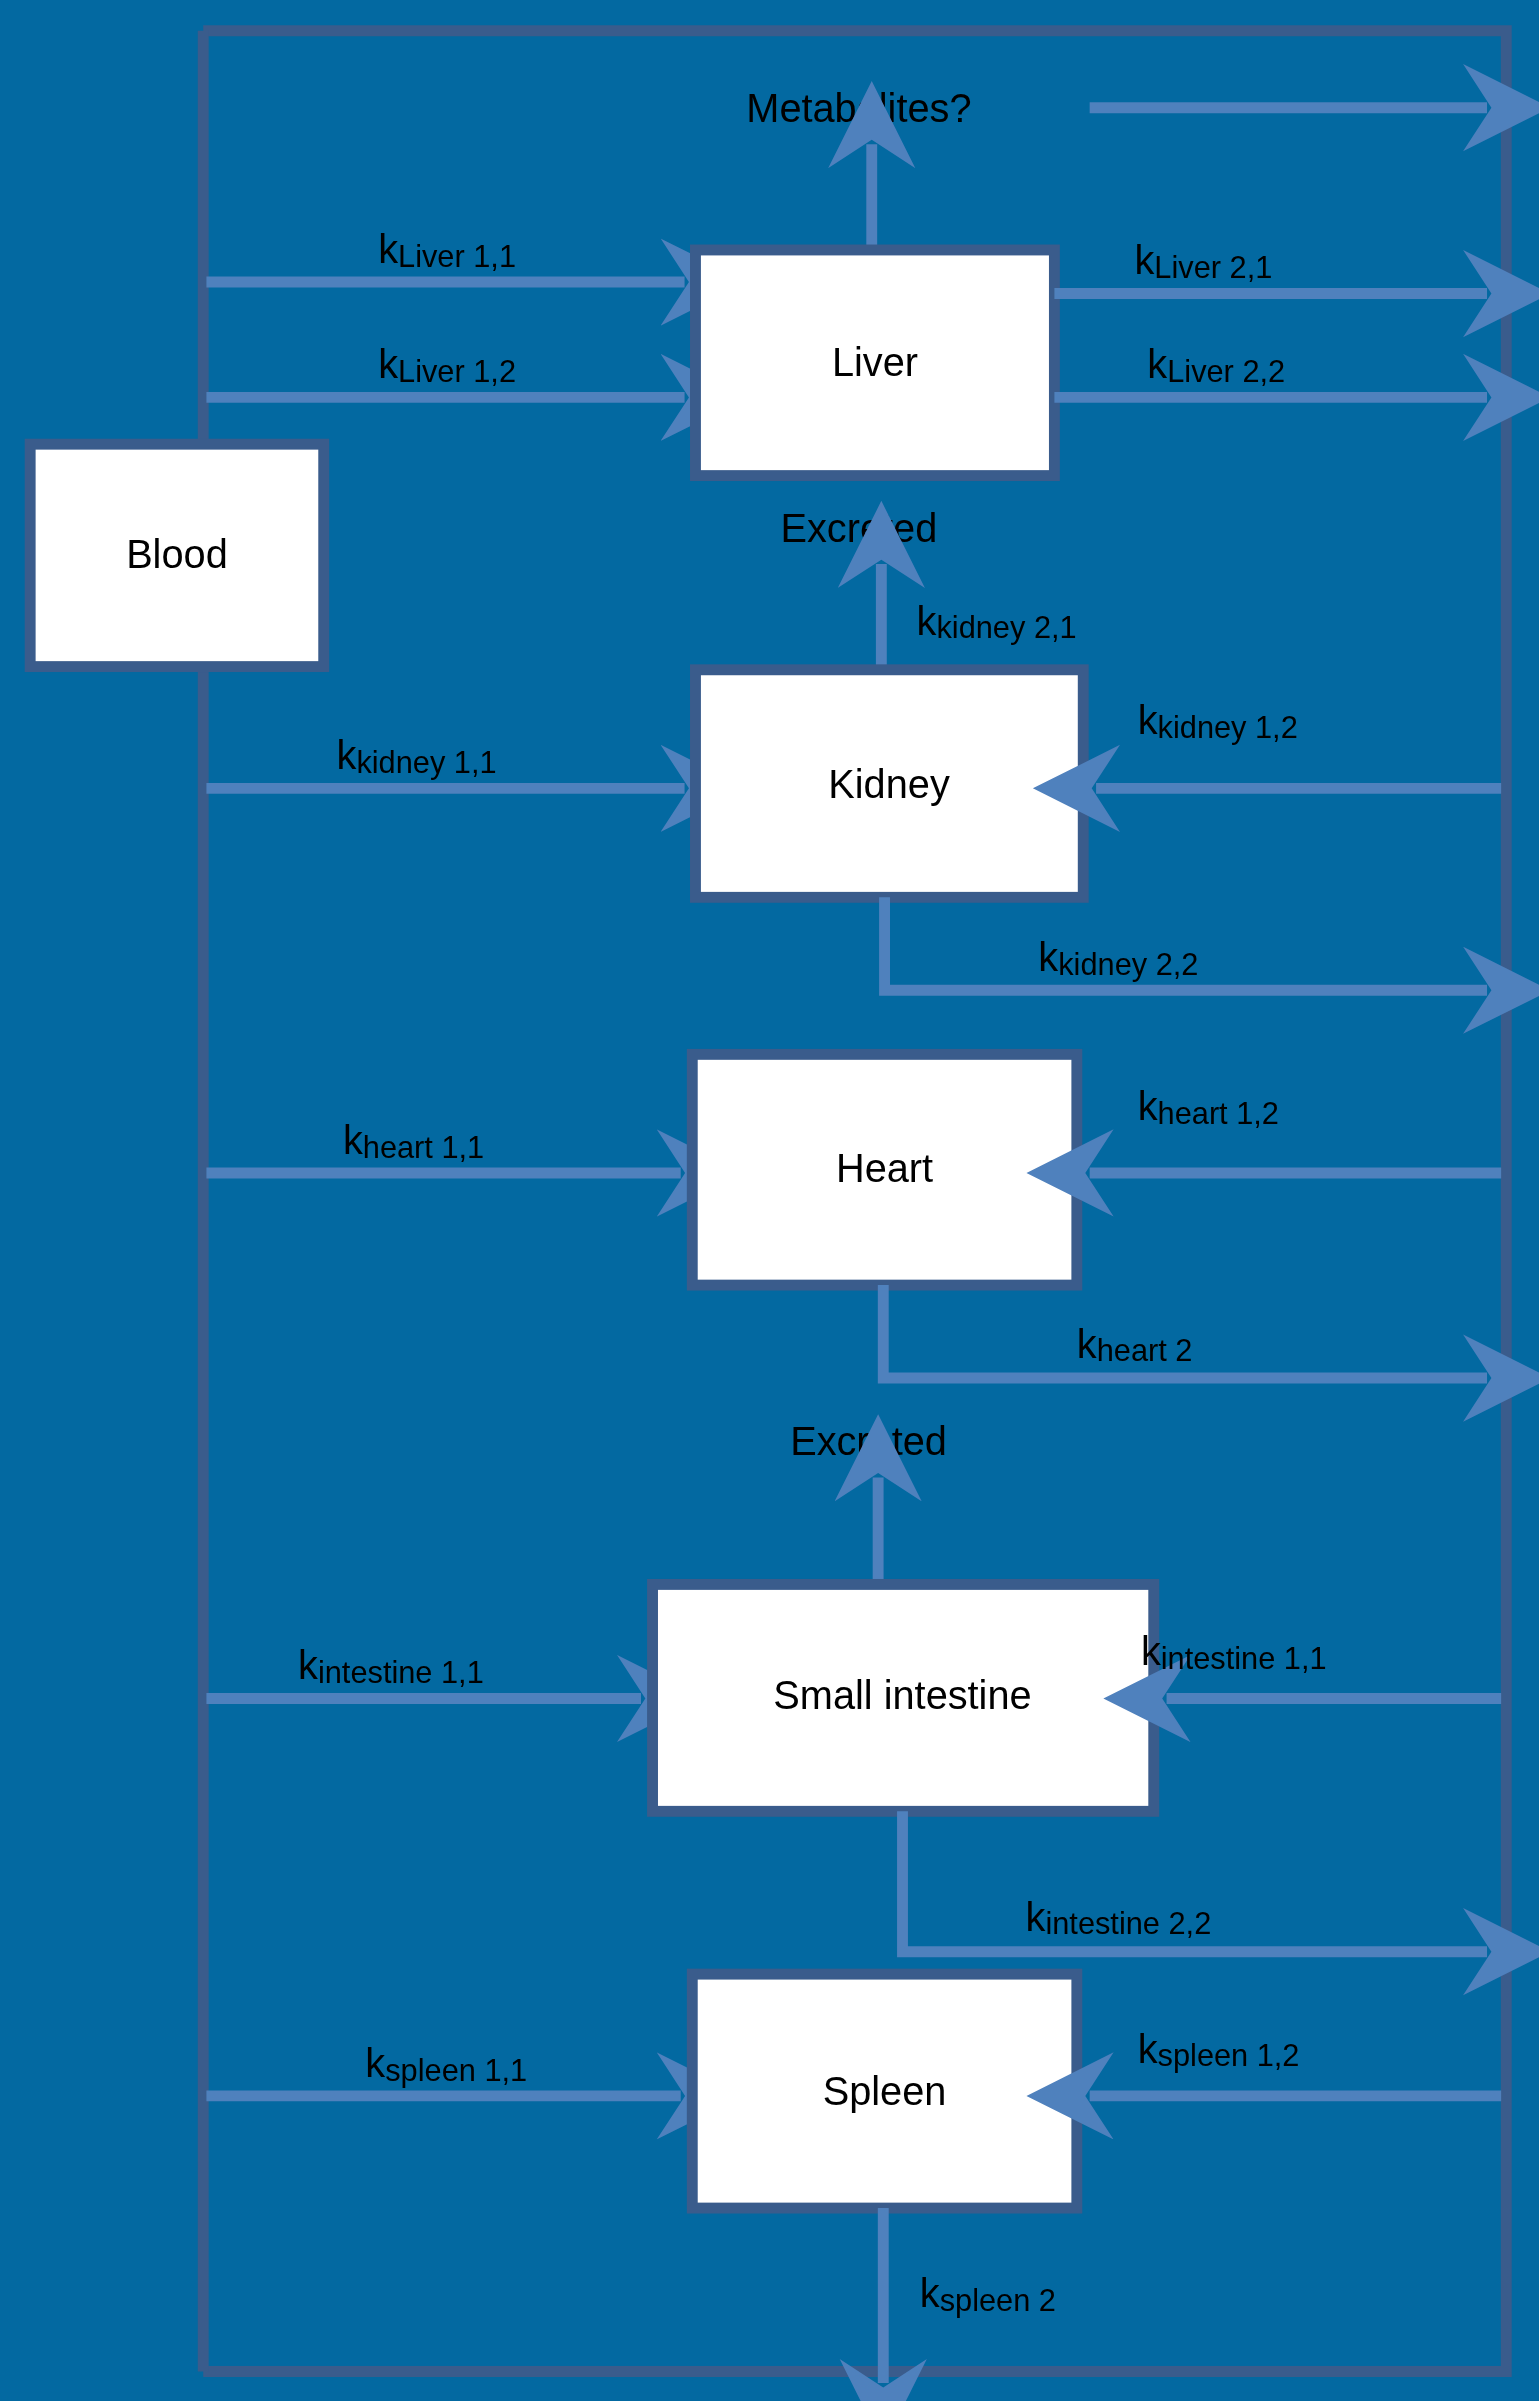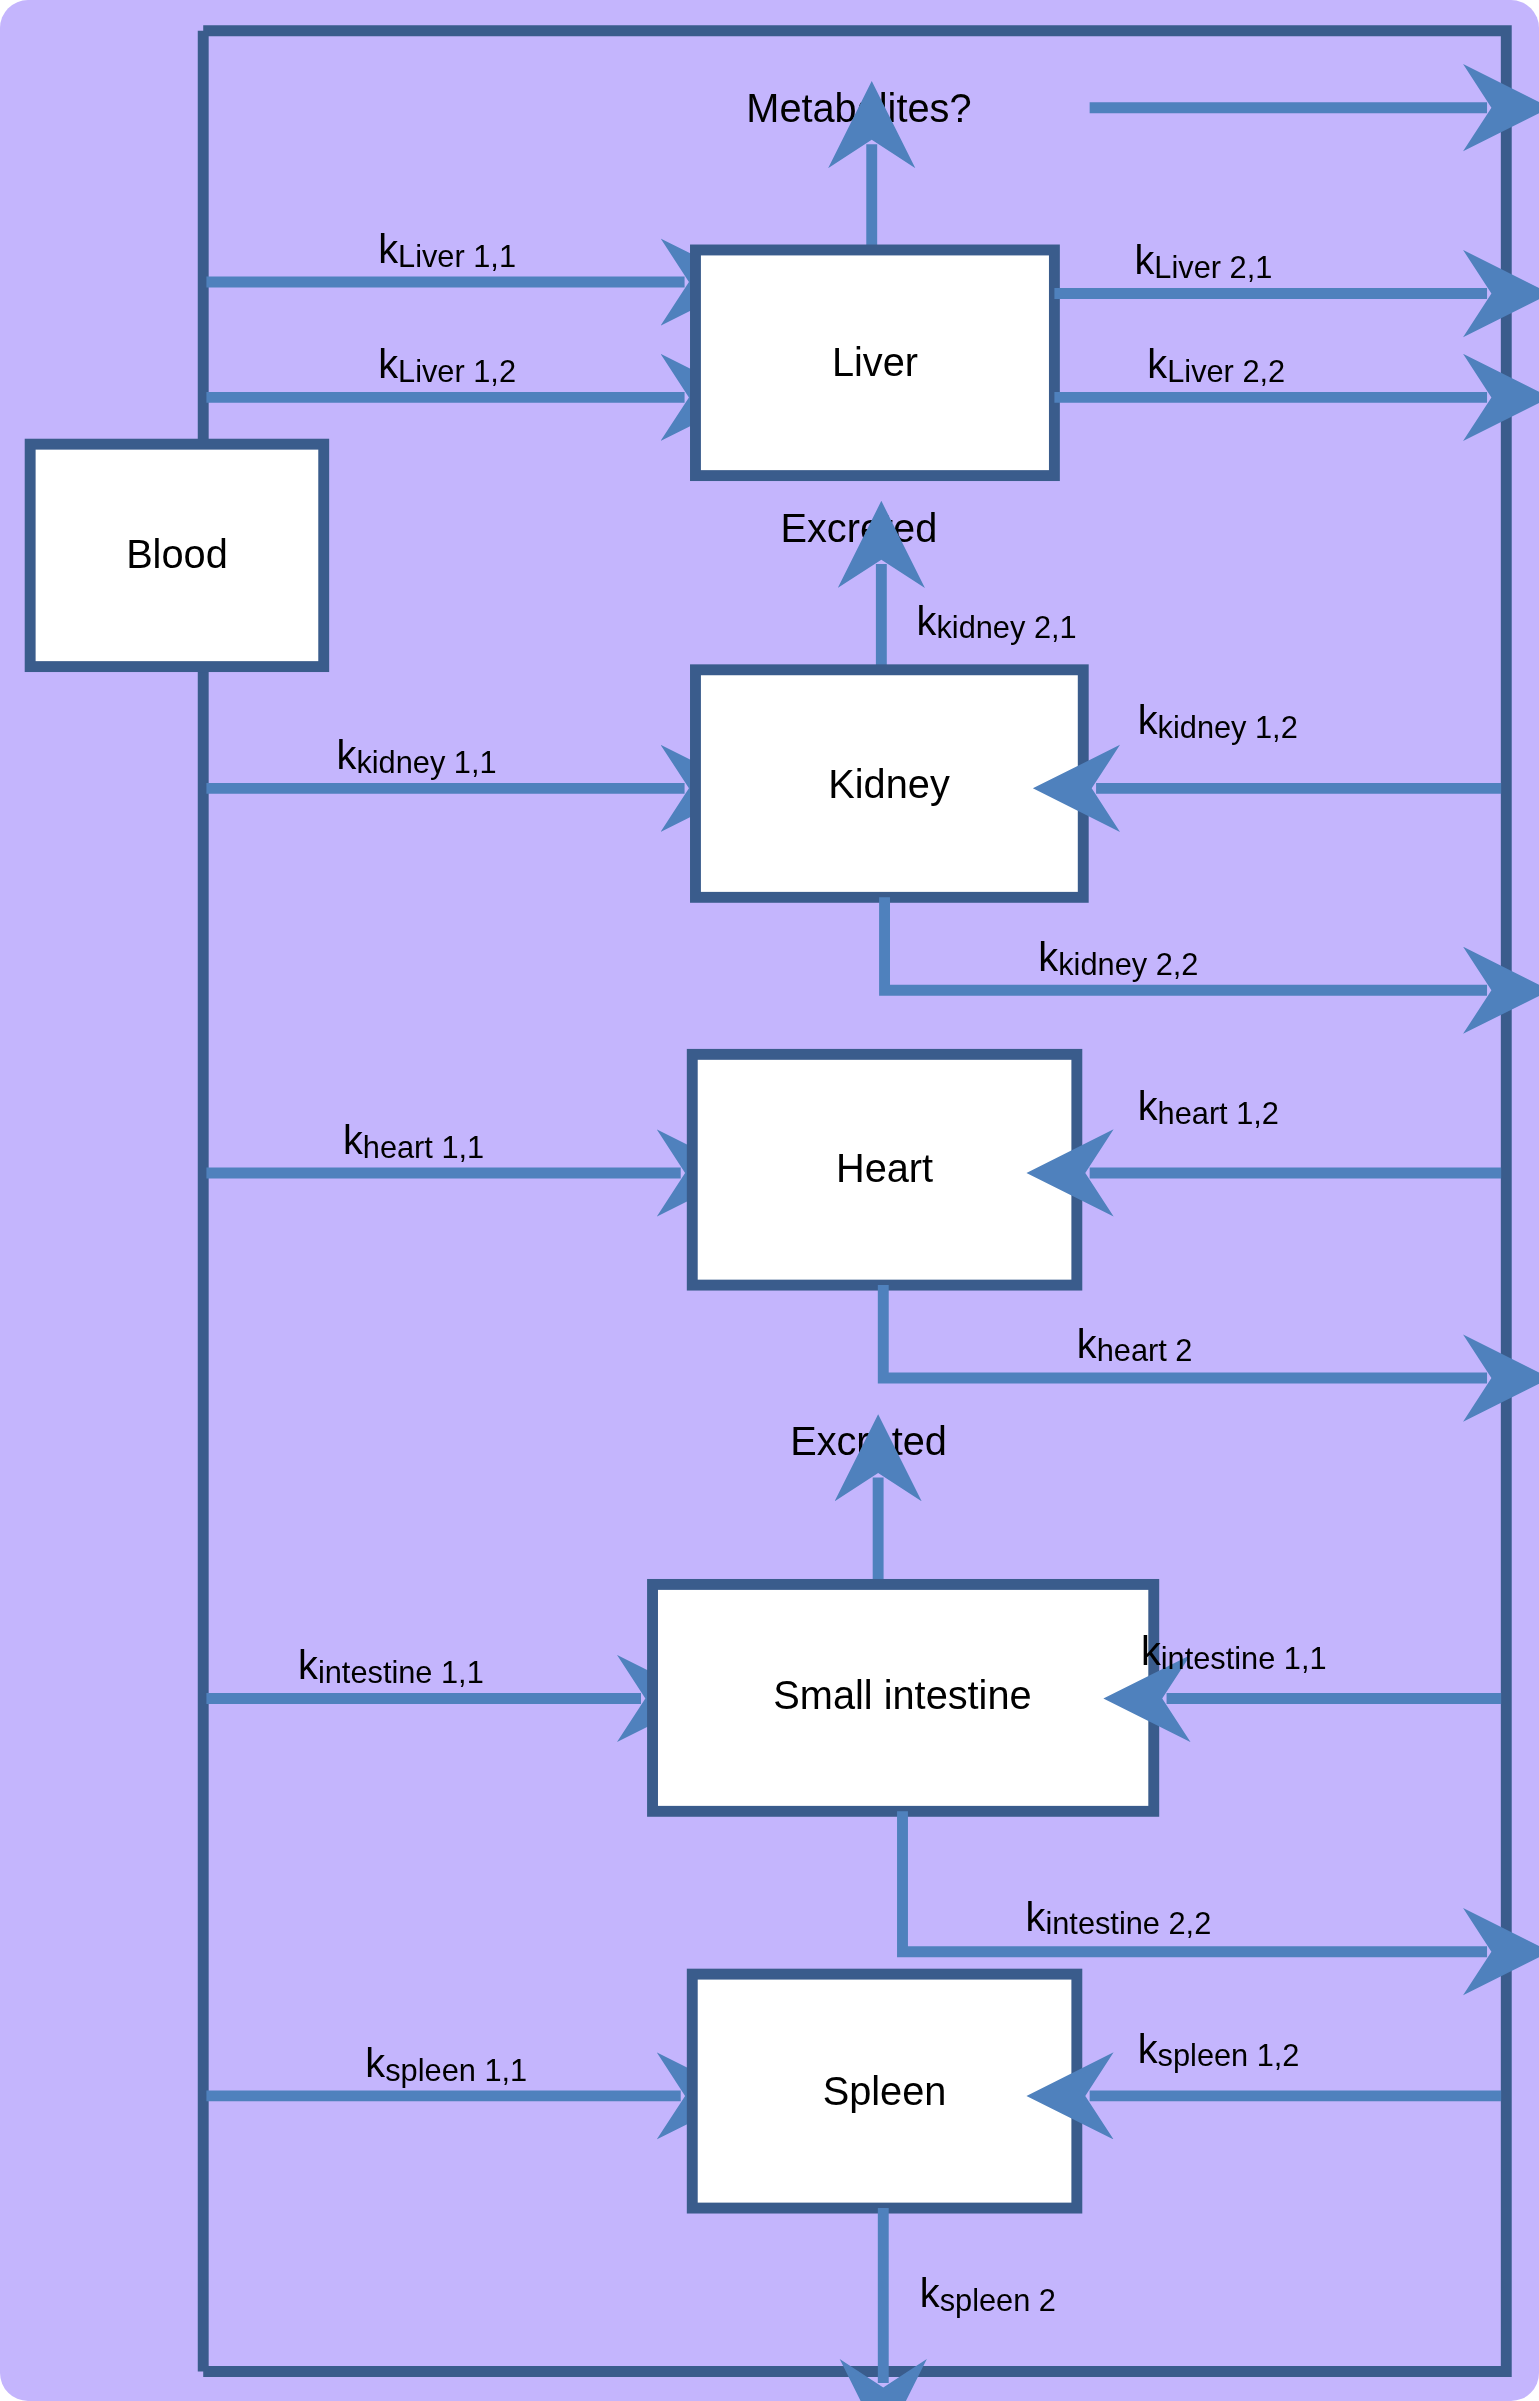--- a/index.html
+++ b/index.html
@@ -10,22 +10,21 @@
   body {
     width: 1539px;
     height: 2401px;
     font-family: "Liberation Sans", sans-serif;
     overflow: hidden;
   }
   #diagram-root {
     position: relative;
     width: 1539px;
     height: 2401px;
-    background: #c4b5fd;
-    border-radius: 28px;
+    background: #0369a1;
   }
   svg.canvas {
     position: absolute;
     top: 0;
     left: 0;
     width: 1539px;
     height: 2401px;
     display: block;
   }
   .organ-label {

